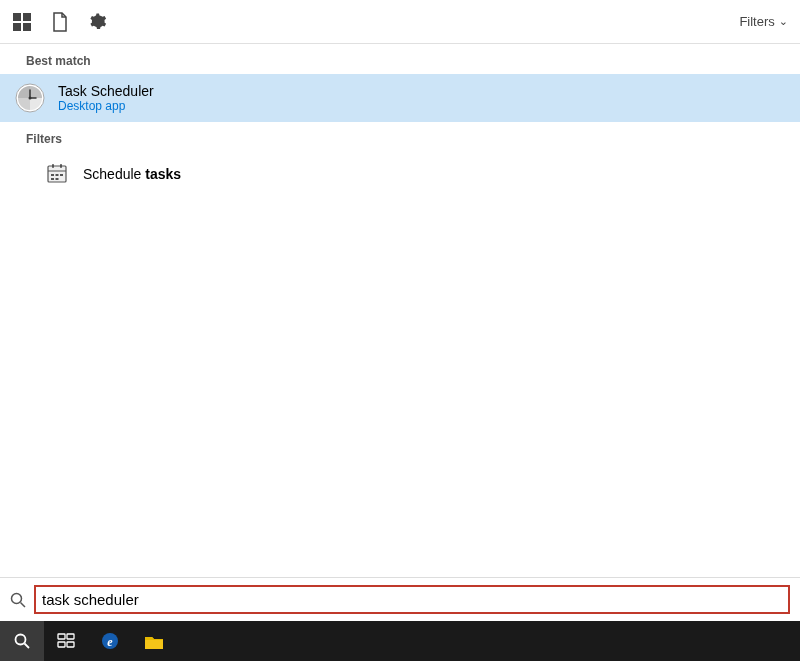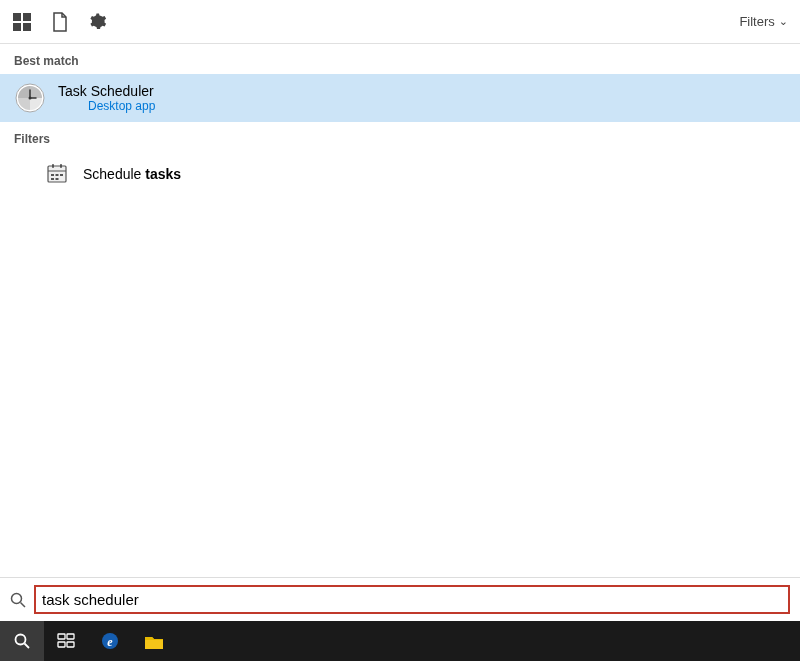--- a/index.html
+++ b/index.html
@@ -49,21 +49,21 @@
     .search-results {
       background: #fff;
       height: 556px;
       overflow-y: auto;
     }
 
     .section-label {
       font-size: 12px;
       font-weight: 600;
       color: #555;
-      padding: 10px 14px 6px 14px;
+      padding: 10px 14px 6px 26px;
       text-transform: none;
     }
 
     .result-item {
       display: flex;
       align-items: center;
       padding: 8px 14px;
       cursor: pointer;
       gap: 12px;
     }
@@ -91,21 +91,20 @@
       flex-direction: column;
     }
     .result-name {
       font-size: 14px;
       font-weight: 400;
       color: #000;
     }
     .result-sub {
       font-size: 12px;
       color: #0078d7;
-      margin-left: 30px;
     }
 
     
     .settings-item {
       display: flex;
       align-items: center;
       padding: 8px 14px;
       gap: 12px;
       cursor: pointer;
       margin-left: 29px;

